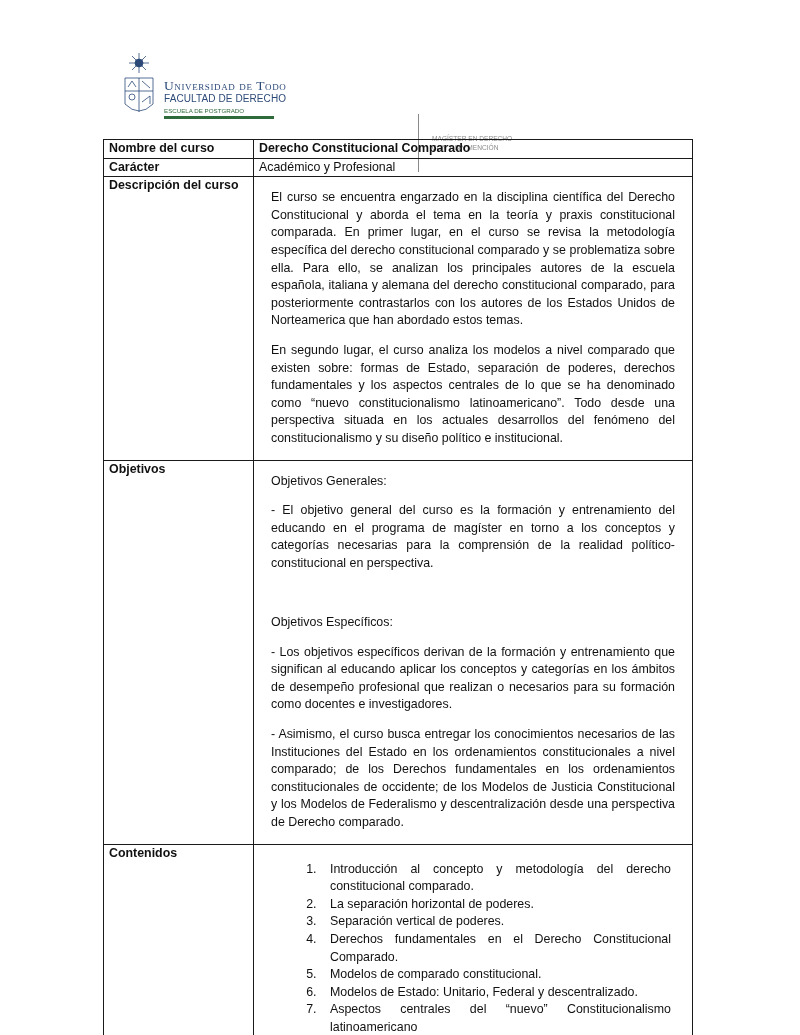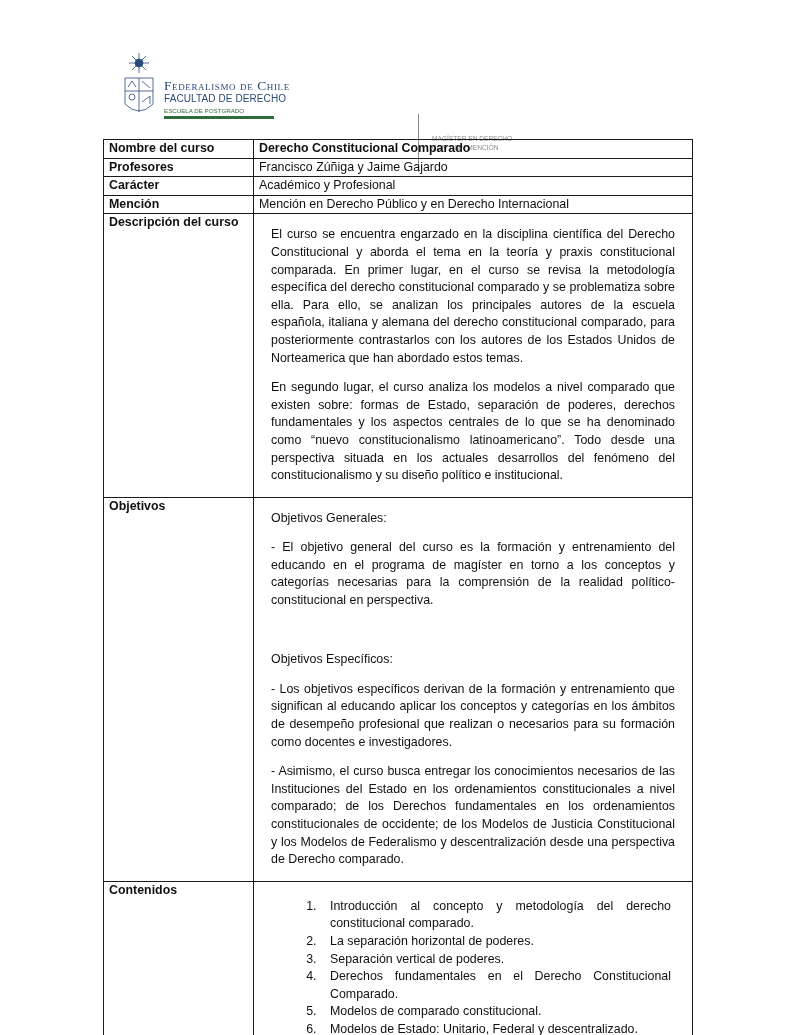--- a/index.html
+++ b/index.html
@@ -36,48 +36,40 @@
         <line x1="24" y1="4" x2="10" y2="18"></line>
       <path d="M3 26 L31 26 L31 52 Q17 66 3 52 Z"></path>
       <line x1="17" y1="26" x2="17" y2="60"></line>
         <line x1="3" y1="39" x2="31" y2="39"></line>
       <path d="M6 35 L10 29 L14 35"></path>
         <path d="M20 29 L28 36"></path>
       <circle cx="10" cy="45" r="3"></circle>
         <path d="M20 50 L28 44 L28 52"></path>
     </g>
   </svg>
-  <div class="uname">Federalismo de Chile</div>
+  <div class="uname">Universidad de Todo</div>
   <div class="fac">FACULTAD DE DERECHO</div>
   <div class="esc">ESCUELA DE POSTGRADO</div>
   <div class="greenbar"></div>
   <div class="vsep"></div>
   <div class="mag">
     <div>MAGÍSTER EN DERECHO</div>
     <div>CON Y SIN MENCIÓN</div>
   </div>
 </div>
 
 <table class="course">
   <tbody>
       <tr>
     <td class="label">Nombre del curso</td>
     <td class="val bold">Derecho Constitucional Comparado</td>
   </tr>
   <tr>
-    <td class="label">Profesores</td>
-    <td class="val">Francisco Zúñiga y Jaime Gajardo</td>
-  </tr>
-  <tr>
     <td class="label">Carácter</td>
     <td class="val">Académico y Profesional</td>
-  </tr>
-  <tr>
-    <td class="label">Mención</td>
-    <td class="val">Mención en Derecho Público y en Derecho Internacional</td>
   </tr>
   <tr>
     <td class="label">Descripción del curso</td>
     <td class="val">
       <p class="para">El curso se encuentra engarzado en la disciplina científica del Derecho Constitucional y aborda el tema en la teoría y praxis constitucional comparada. En primer lugar, en el curso se revisa la metodología específica del derecho constitucional comparado y se problematiza sobre ella. Para ello, se analizan los principales autores de la escuela española, italiana y alemana del derecho constitucional comparado, para posteriormente contrastarlos con los autores de los Estados Unidos de Norteamerica que han abordado estos temas.</p>
       <p class="para">En segundo lugar, el curso analiza los modelos a nivel comparado que existen sobre: formas de Estado, separación de poderes, derechos fundamentales y los aspectos centrales de lo que se ha denominado como “nuevo constitucionalismo latinoamericano”. Todo desde una perspectiva situada en los actuales desarrollos del fenómeno del constitucionalismo y su diseño político e institucional.</p>
     </td>
   </tr>
   <tr>
     <td class="label">Objetivos</td>

